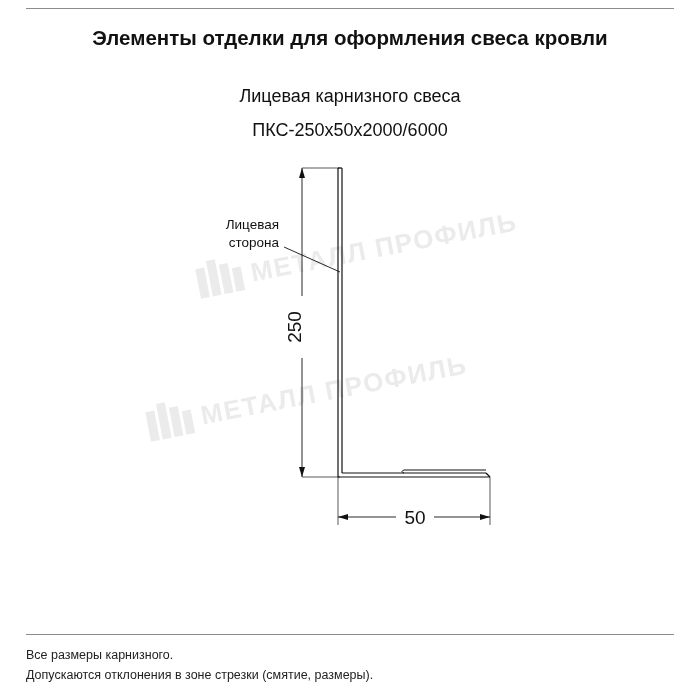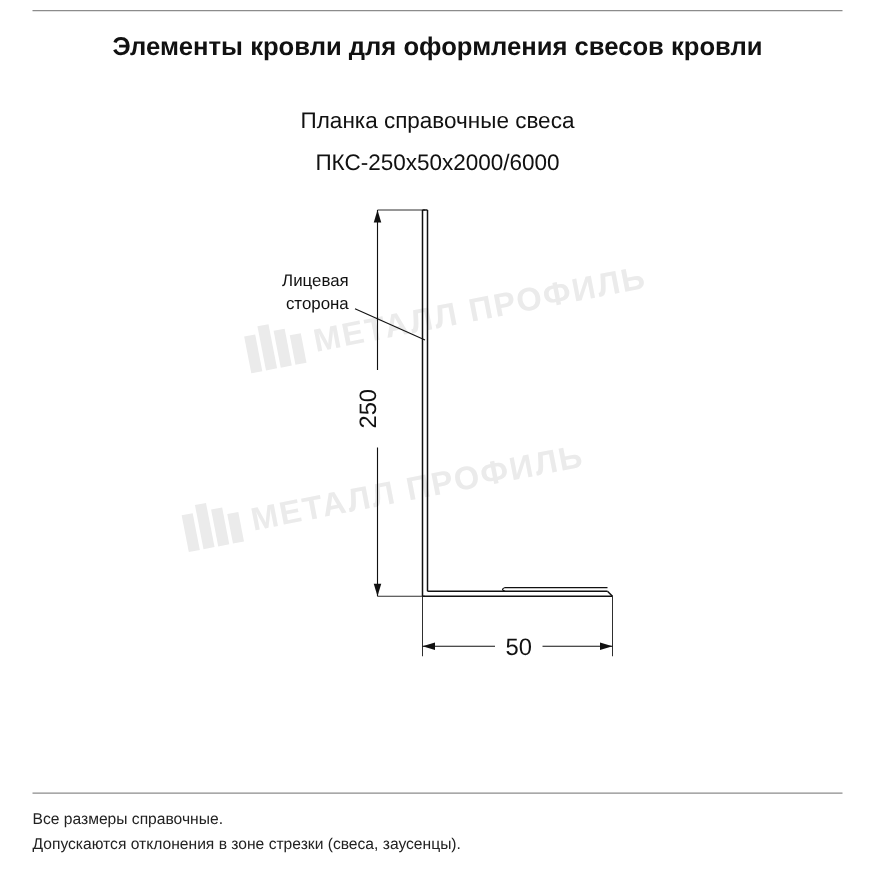--- a/index.html
+++ b/index.html
@@ -124,22 +124,22 @@
     background: #8c8c8c;
   }
 </style>
 </head>
 <body>
 
 <div class="page">
 
   <div class="hr-top"></div>
 
-  <div class="title">Элементы кровли для оформления свесов кровли</div>
-  <div class="subtitle">Планка справочные свеса</div>
+  <div class="title">Элементы отделки для оформления свеса кровли</div>
+  <div class="subtitle">Лицевая карнизного свеса</div>
   <div class="code">ПКС-250х50х2000/6000</div>
 
   <div class="watermarks">
     <div class="wm" style="left:195px; top:232px;">
       <div class="wm-logo">
         <div class="bar" style="left:0; top:6px; width:9px; height:30px;"></div>
         <div class="bar" style="left:12px; top:0px; width:9px; height:36px;"></div>
         <div class="bar" style="left:24px; top:6px; width:9px; height:30px;"></div>
         <div class="bar" style="left:36px; top:12px; width:9px; height:24px;"></div>
       </div>
@@ -195,16 +195,16 @@
 
     <g>
       <line x1="284" y1="247" x2="340" y2="272" stroke="#111111" stroke-width="0.9"></line>
       <text class="callout-label" x="279" y="229" text-anchor="end">Лицевая</text>
       <text class="callout-label" x="279" y="247" text-anchor="end">сторона</text>
     </g>
   </svg>
 
   <div class="hr-bottom"></div>
 
-  <div class="footer l1">Все размеры справочные.</div>
-  <div class="footer l2">Допускаются отклонения в зоне стрезки (свеса, заусенцы).</div>
+  <div class="footer l1">Все размеры карнизного.</div>
+  <div class="footer l2">Допускаются отклонения в зоне стрезки (смятие, размеры).</div>
 
 </div>
 
 </body></html>

